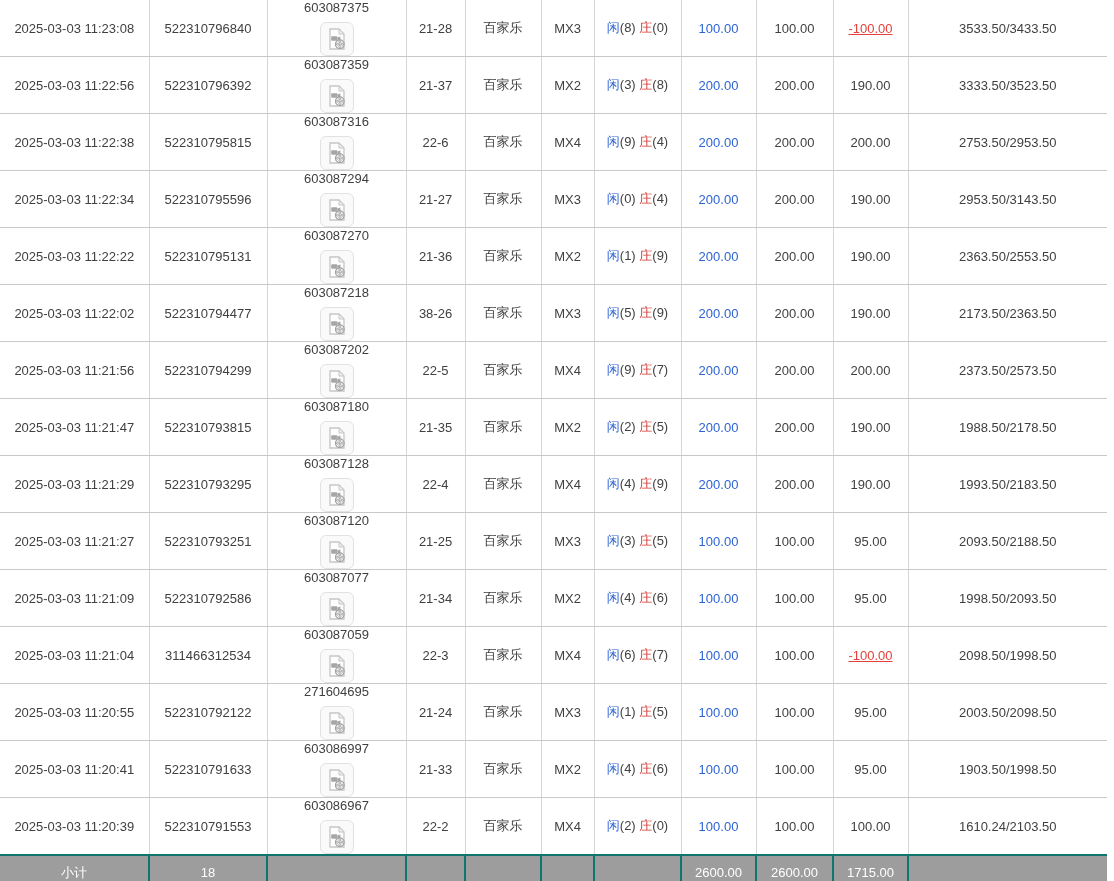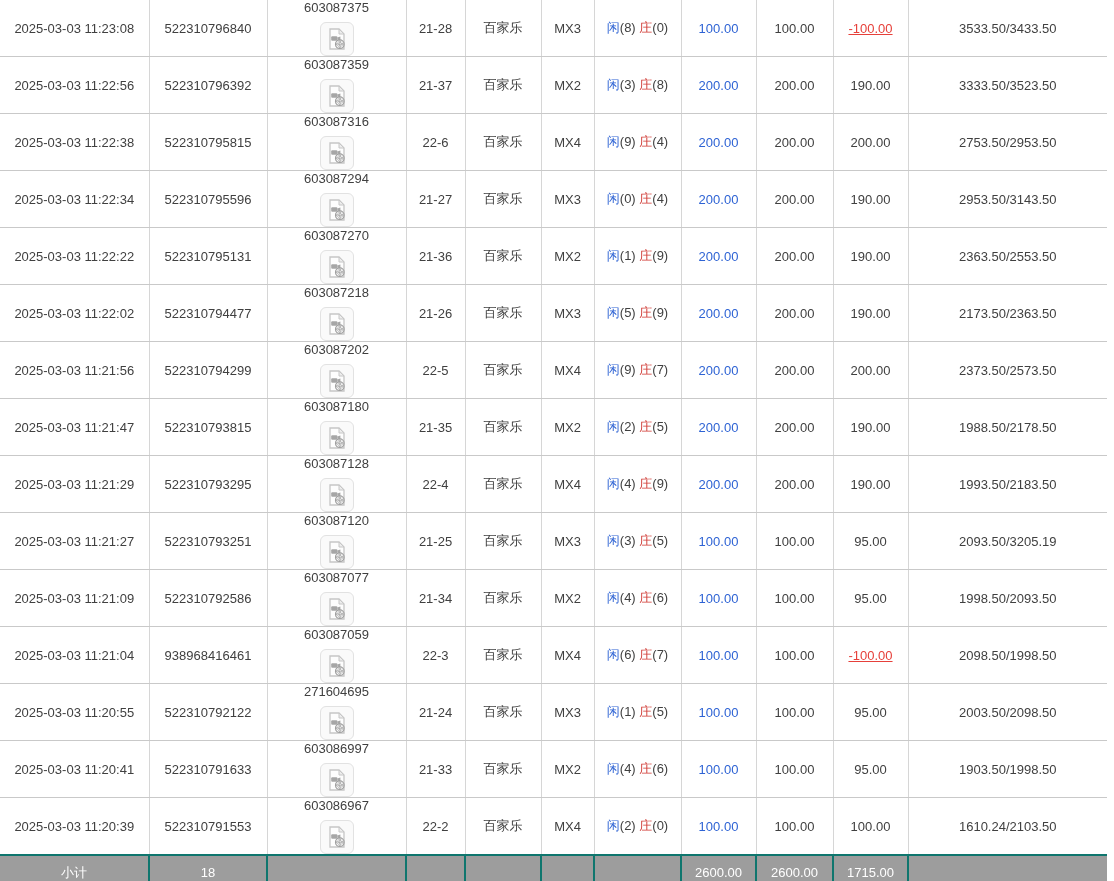--- a/index.html
+++ b/index.html
@@ -254,21 +254,21 @@
                   <circle cx="14.8" cy="17.2" r="4.3" fill="#f6f6f6" stroke="#9f9f9f" stroke-width="1.2"></circle>
                   <circle cx="14.8" cy="14.9" r="1" fill="none" stroke="#9f9f9f" stroke-width="0.9"></circle>
                   <circle cx="14.8" cy="19.5" r="1" fill="none" stroke="#9f9f9f" stroke-width="0.9"></circle>
                   <circle cx="12.5" cy="17.2" r="1" fill="none" stroke="#9f9f9f" stroke-width="0.9"></circle>
                   <circle cx="17.1" cy="17.2" r="1" fill="none" stroke="#9f9f9f" stroke-width="0.9"></circle>
                   <circle cx="14.8" cy="17.2" r="0.8" fill="#9f9f9f"></circle>
                 </svg>
               </span>
             </div>
           </td>
-          <td>21-26</td>
+          <td>38-26</td>
           <td>百家乐</td>
           <td>MX3</td>
           <td>
             <span class="blue">闲</span><span class="pts">(5)</span>
             <span class="banker">庄</span><span class="pts">(9)</span>
           </td>
           <td class="blue">200.00</td>
           <td>200.00</td>
           <td>190.00</td>
           <td class="balance">2173.50/2363.50</td>
@@ -404,21 +404,21 @@
           <td>21-25</td>
           <td>百家乐</td>
           <td>MX3</td>
           <td>
             <span class="blue">闲</span><span class="pts">(3)</span>
             <span class="banker">庄</span><span class="pts">(5)</span>
           </td>
           <td class="blue">100.00</td>
           <td>100.00</td>
           <td>95.00</td>
-          <td class="balance">2093.50/3205.19</td>
+          <td class="balance">2093.50/2188.50</td>
         </tr>
 
         <tr>
           <td>2025-03-03 11:21:09</td>
           <td>522310792586</td>
           <td>
             <div class="round-wrap">
               <span>603087077</span>
               <span class="icon-btn">
                 <svg width="24" height="24" viewBox="0 0 24 24">
@@ -444,21 +444,21 @@
             <span class="banker">庄</span><span class="pts">(6)</span>
           </td>
           <td class="blue">100.00</td>
           <td>100.00</td>
           <td>95.00</td>
           <td class="balance">1998.50/2093.50</td>
         </tr>
 
         <tr>
           <td>2025-03-03 11:21:04</td>
-          <td>938968416461</td>
+          <td>311466312534</td>
           <td>
             <div class="round-wrap">
               <span>603087059</span>
               <span class="icon-btn">
                 <svg width="24" height="24" viewBox="0 0 24 24">
                   <path d="M5 2 h9 l5 5 v15 h-14 z" fill="#fdfdfd" stroke="#c6c6c6" stroke-width="1.3"></path>
                   <path d="M14 2 v5 h5 z" fill="#ededed" stroke="#c6c6c6" stroke-width="1"></path>
                   <rect x="6.2" y="9.2" width="6.2" height="4.6" rx="1" fill="#a6a6a6"></rect>
                   <path d="M12.4 10.6 L15.4 9.4 L15.4 13.6 L12.4 12.4 Z" fill="#a6a6a6"></path>
                   <circle cx="14.8" cy="17.2" r="4.3" fill="#f6f6f6" stroke="#9f9f9f" stroke-width="1.2"></circle>

